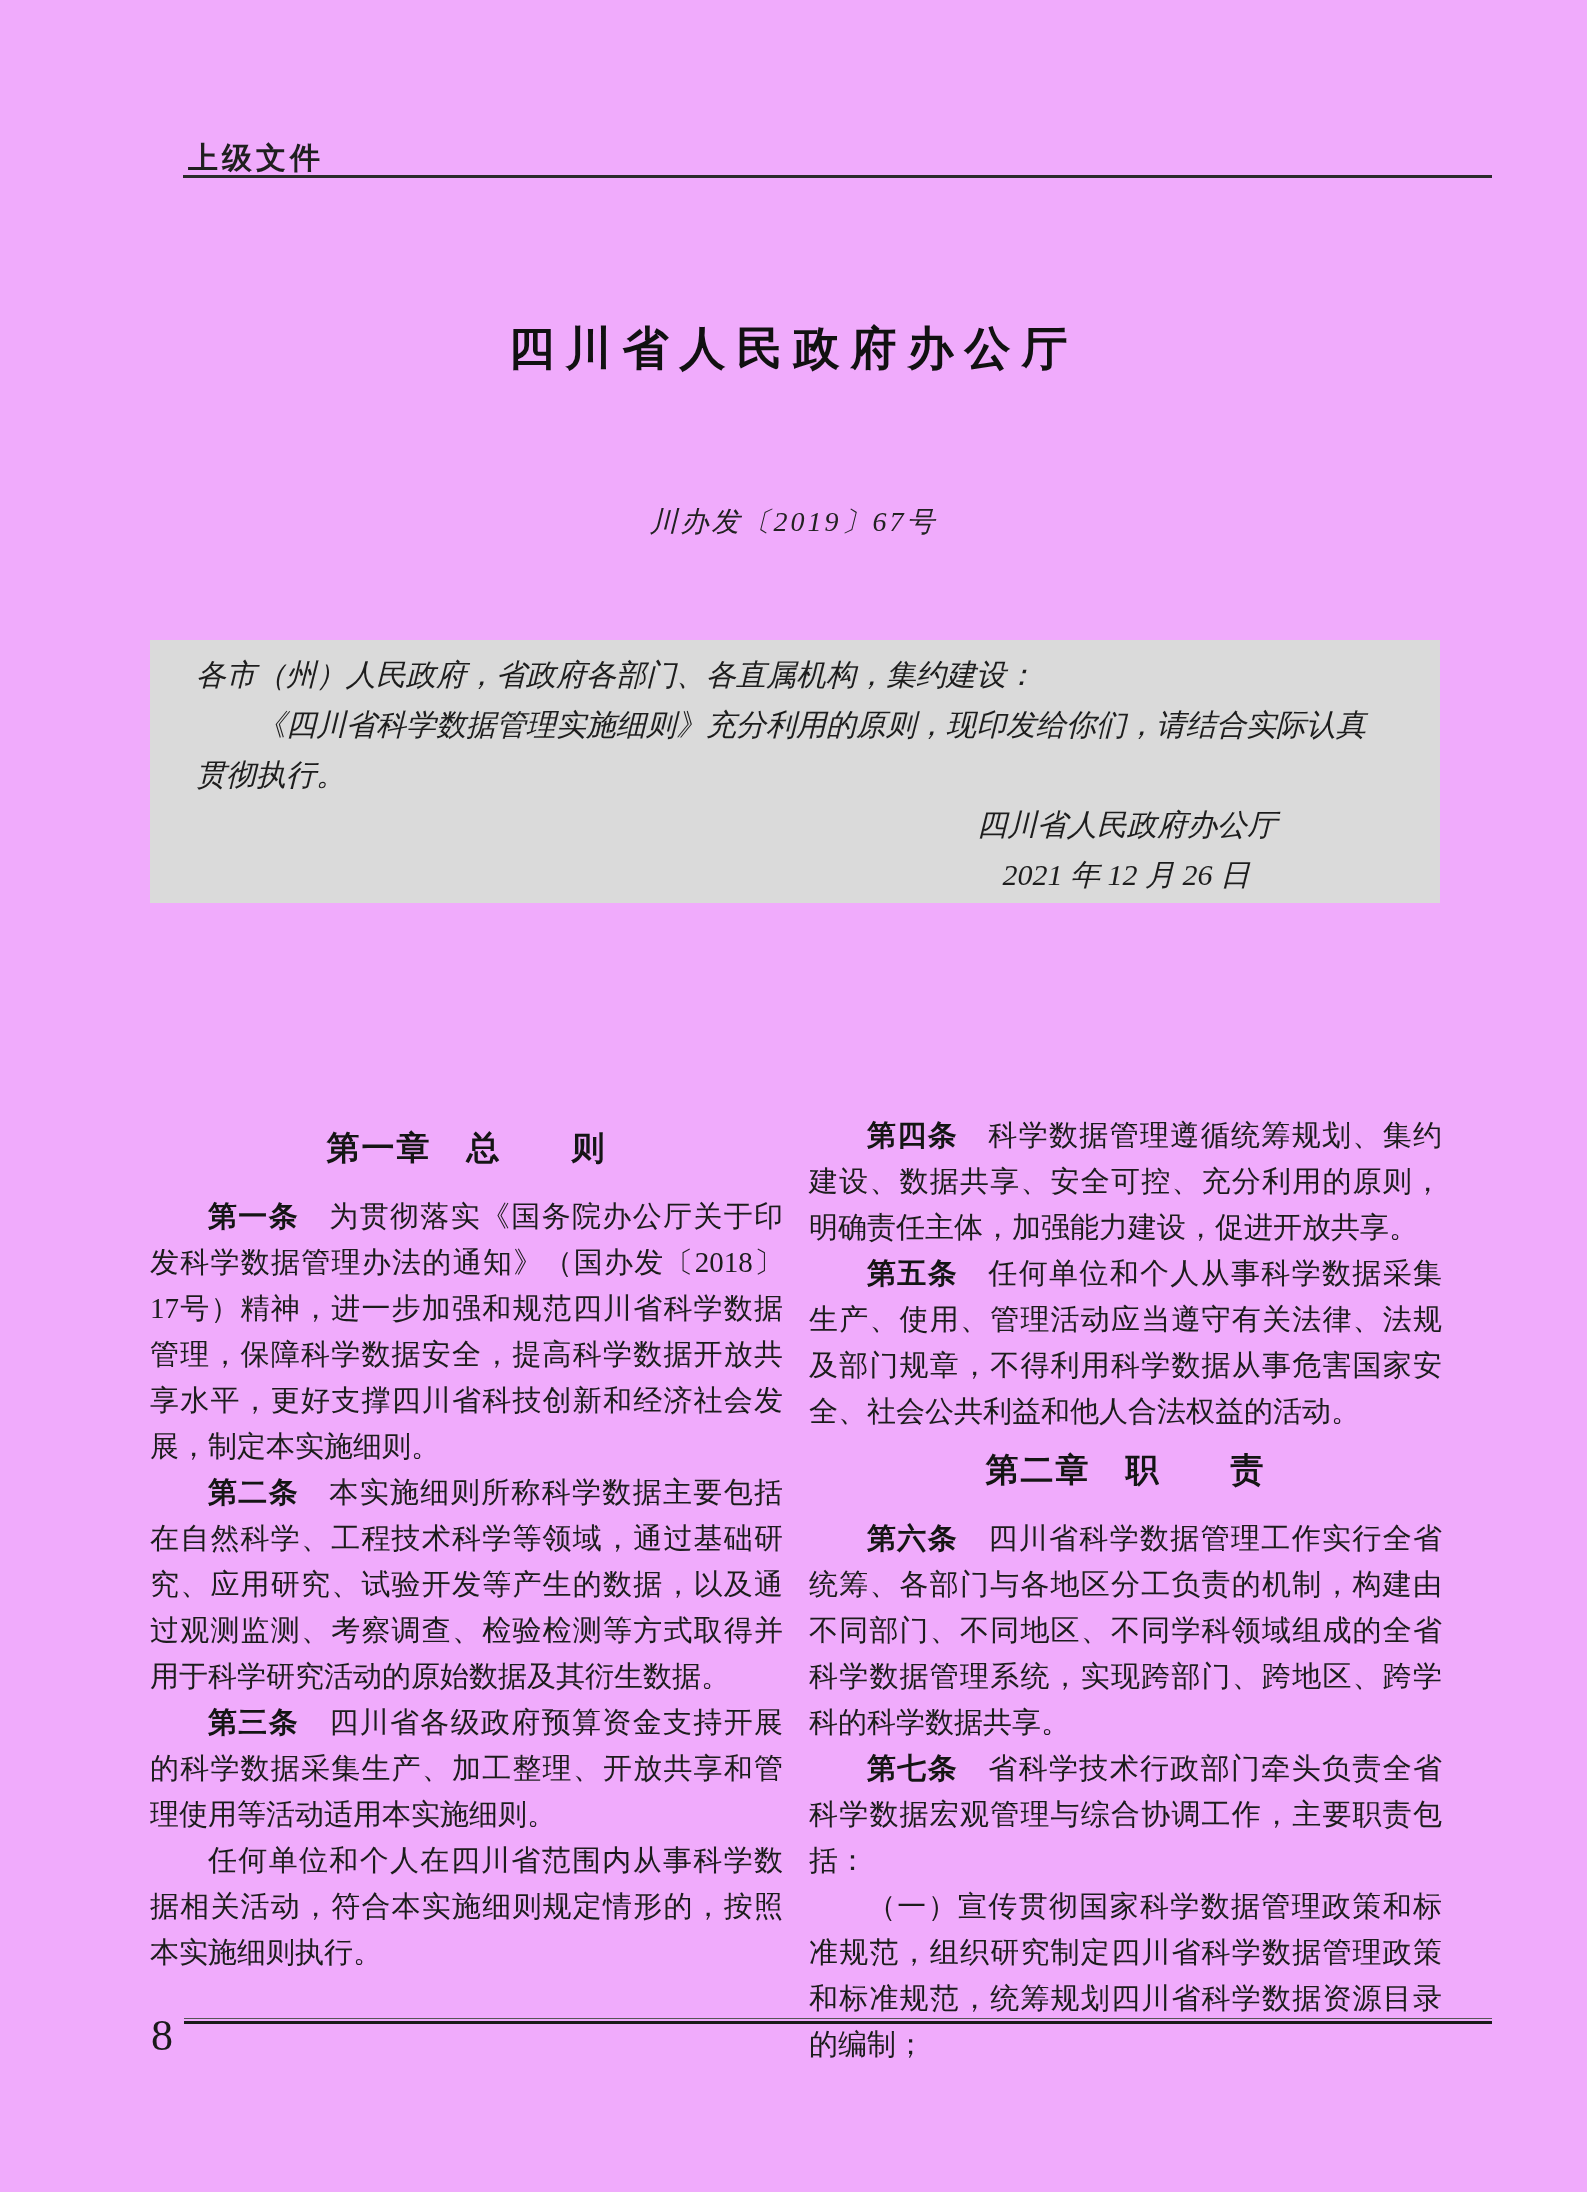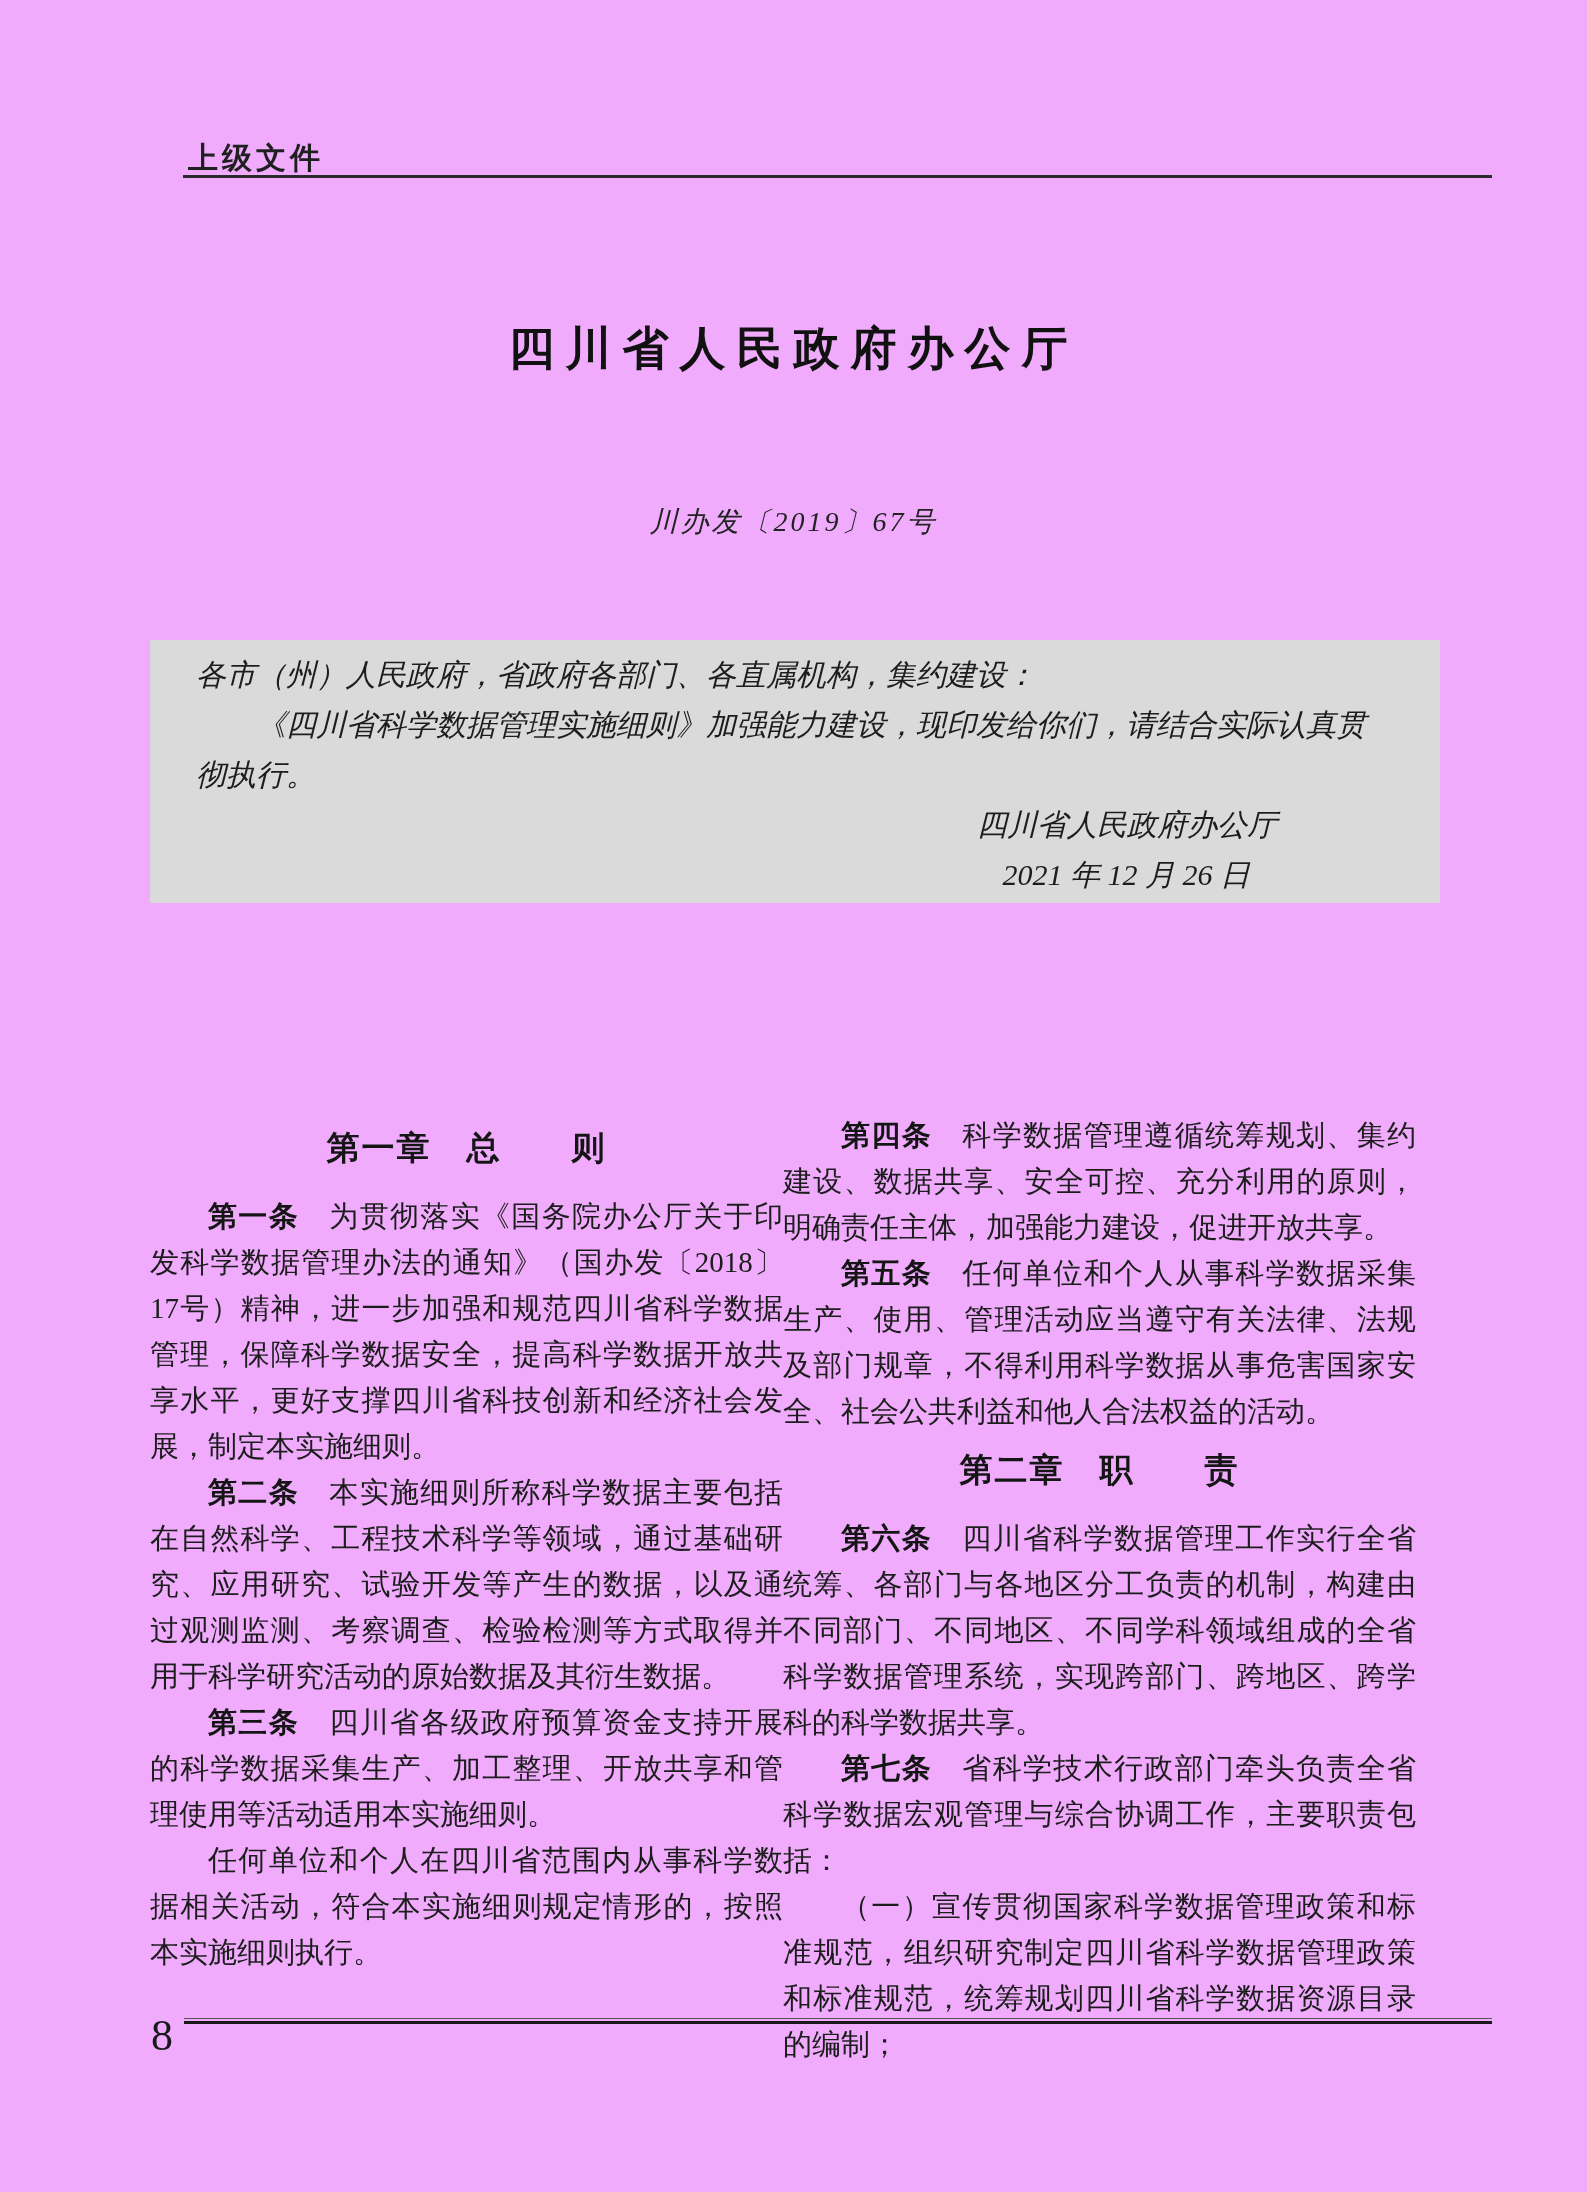--- a/index.html
+++ b/index.html
@@ -100,20 +100,21 @@
     font-size: 45px;
     letter-spacing: 7px;
     color: #111;
   }
   .columns {
     position: absolute;
     left: 150px;
     top: 1112px;
     width: 1292px;
     display: flex;
+    gap: 26px;
   }
   .column { width: 633px; }
   .chapter-heading {
     font-family: "Liberation Sans", sans-serif;
     font-weight: bold;
     font-size: 33px;
     text-align: center;
     letter-spacing: 2px;
     margin: 14px 0 22px 0;
     color: #151515;
@@ -165,21 +166,21 @@
 <div class="page">
 
   <div class="page-header-label">上级文件</div>
   <div class="header-rule"></div>
 
   <div class="notice-title-1">四川省人民政府办公厅</div>
   <div class="doc-number">川办发〔2019〕67号</div>
 
   <div class="notice-box">
     <p class="notice-recipients">各市（州）人民政府，省政府各部门、各直属机构，集约建设：</p>
-    <p class="notice-body">《四川省科学数据管理实施细则》加强能力建设，现印发给你们，请结合实际认真贯彻执行。</p>
+    <p class="notice-body">《四川省科学数据管理实施细则》充分利用的原则，现印发给你们，请结合实际认真贯彻执行。</p>
     <p class="notice-signer">四川省人民政府办公厅</p>
     <p class="notice-date">2021 年 12 月 26 日</p>
   </div>
 
 
   <div class="columns">
     <div class="column">
         <div class="chapter-heading">第一章　总　　则</div>
         <p class="body-para"><b class="para-lead">第一条</b>　为贯彻落实《国务院办公厅关于印发科学数据管理办法的通知》（国办发〔2018〕17号）精神，进一步加强和规范四川省科学数据管理，保障科学数据安全，提高科学数据开放共享水平，更好支撑四川省科技创新和经济社会发展，制定本实施细则。</p>
         <p class="body-para"><b class="para-lead">第二条</b>　本实施细则所称科学数据主要包括在自然科学、工程技术科学等领域，通过基础研究、应用研究、试验开发等产生的数据，以及通过观测监测、考察调查、检验检测等方式取得并用于科学研究活动的原始数据及其衍生数据。</p>

